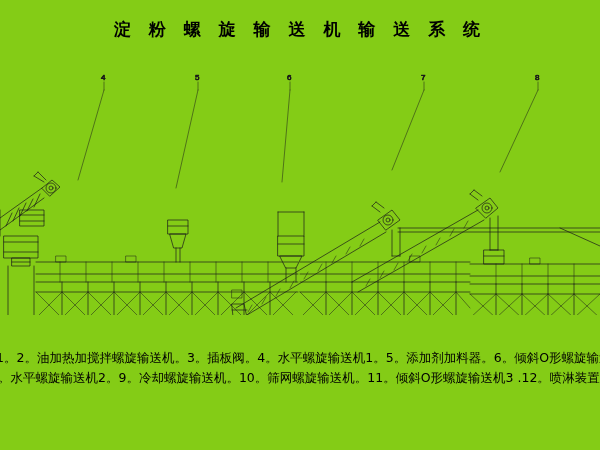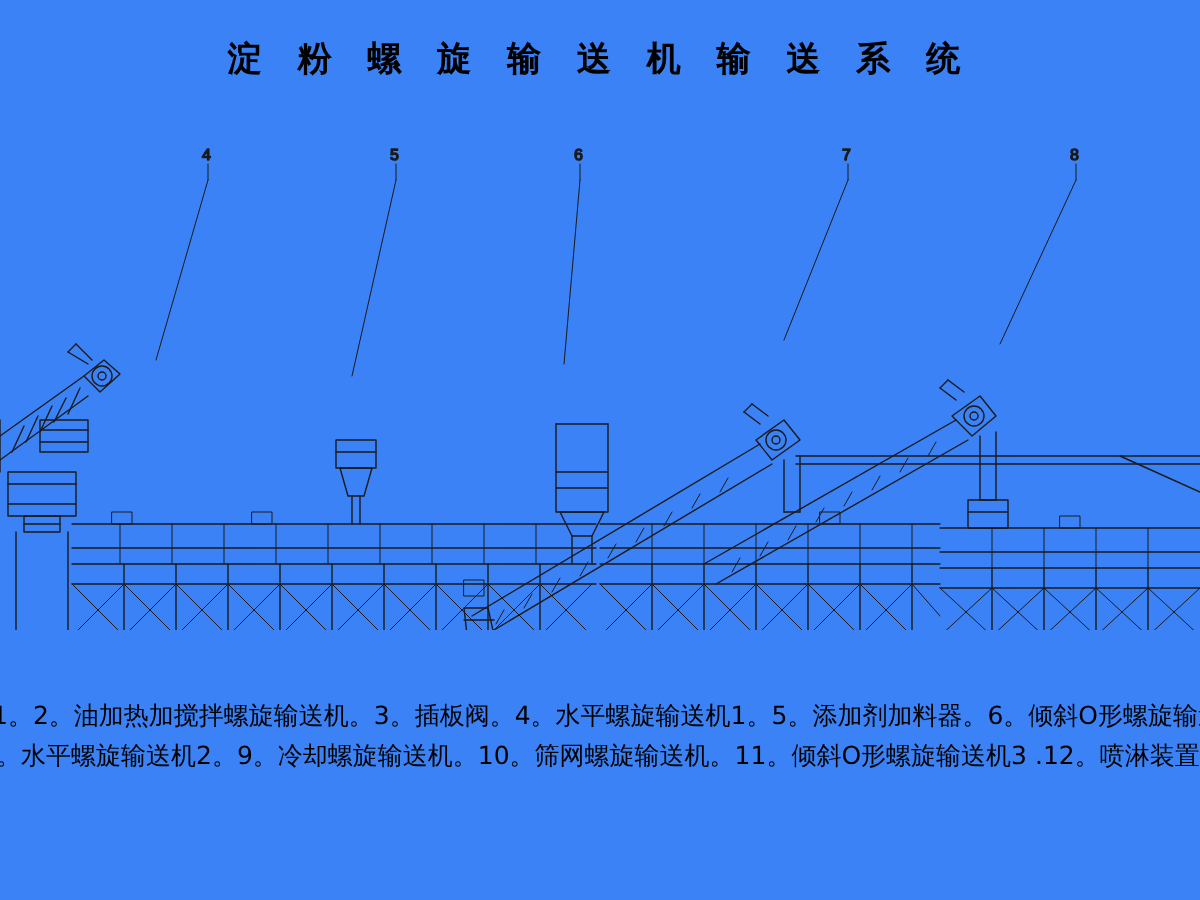--- a/index.html
+++ b/index.html
@@ -11,21 +11,21 @@
     height: 450px;
     background: #ffffff;
     font-family: "Liberation Sans", sans-serif;
     overflow: hidden;
     position: relative;
   }
   #page {
     position: relative;
     width: 600px;
     height: 450px;
-    background: #3b82f6;
+    background: #84cc16;
   }
   
   #title {
     position: absolute;
     top: 18px;
     left: 0;
     width: 600px;
     text-align: center;
     font-size: 17px;
     font-weight: bold;

